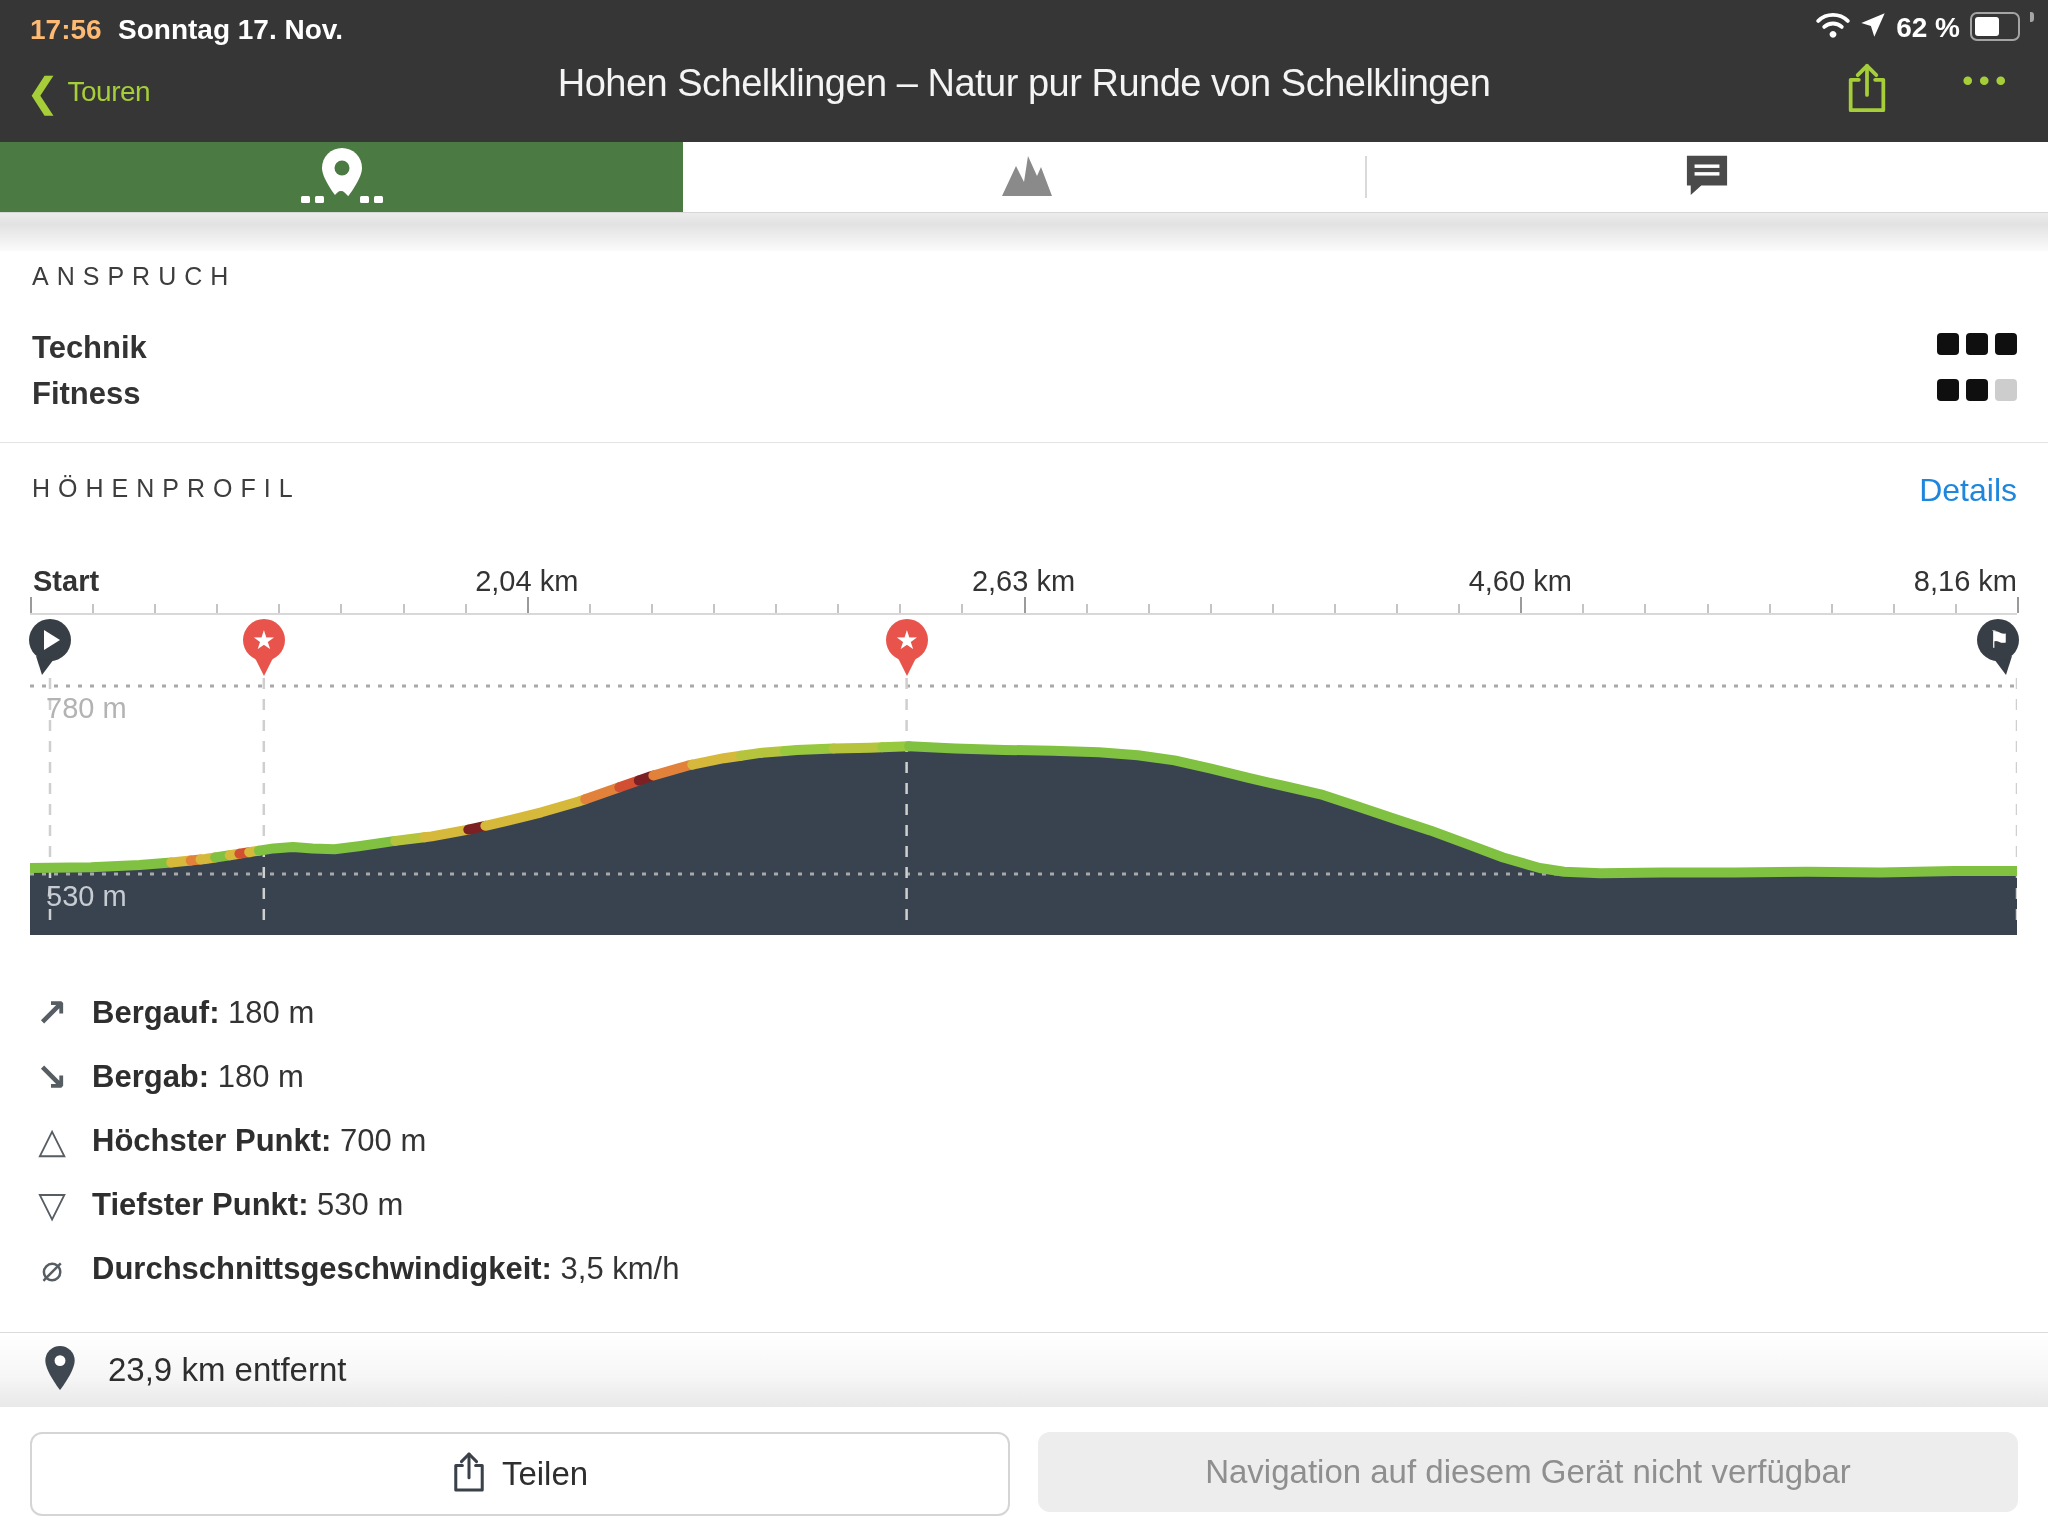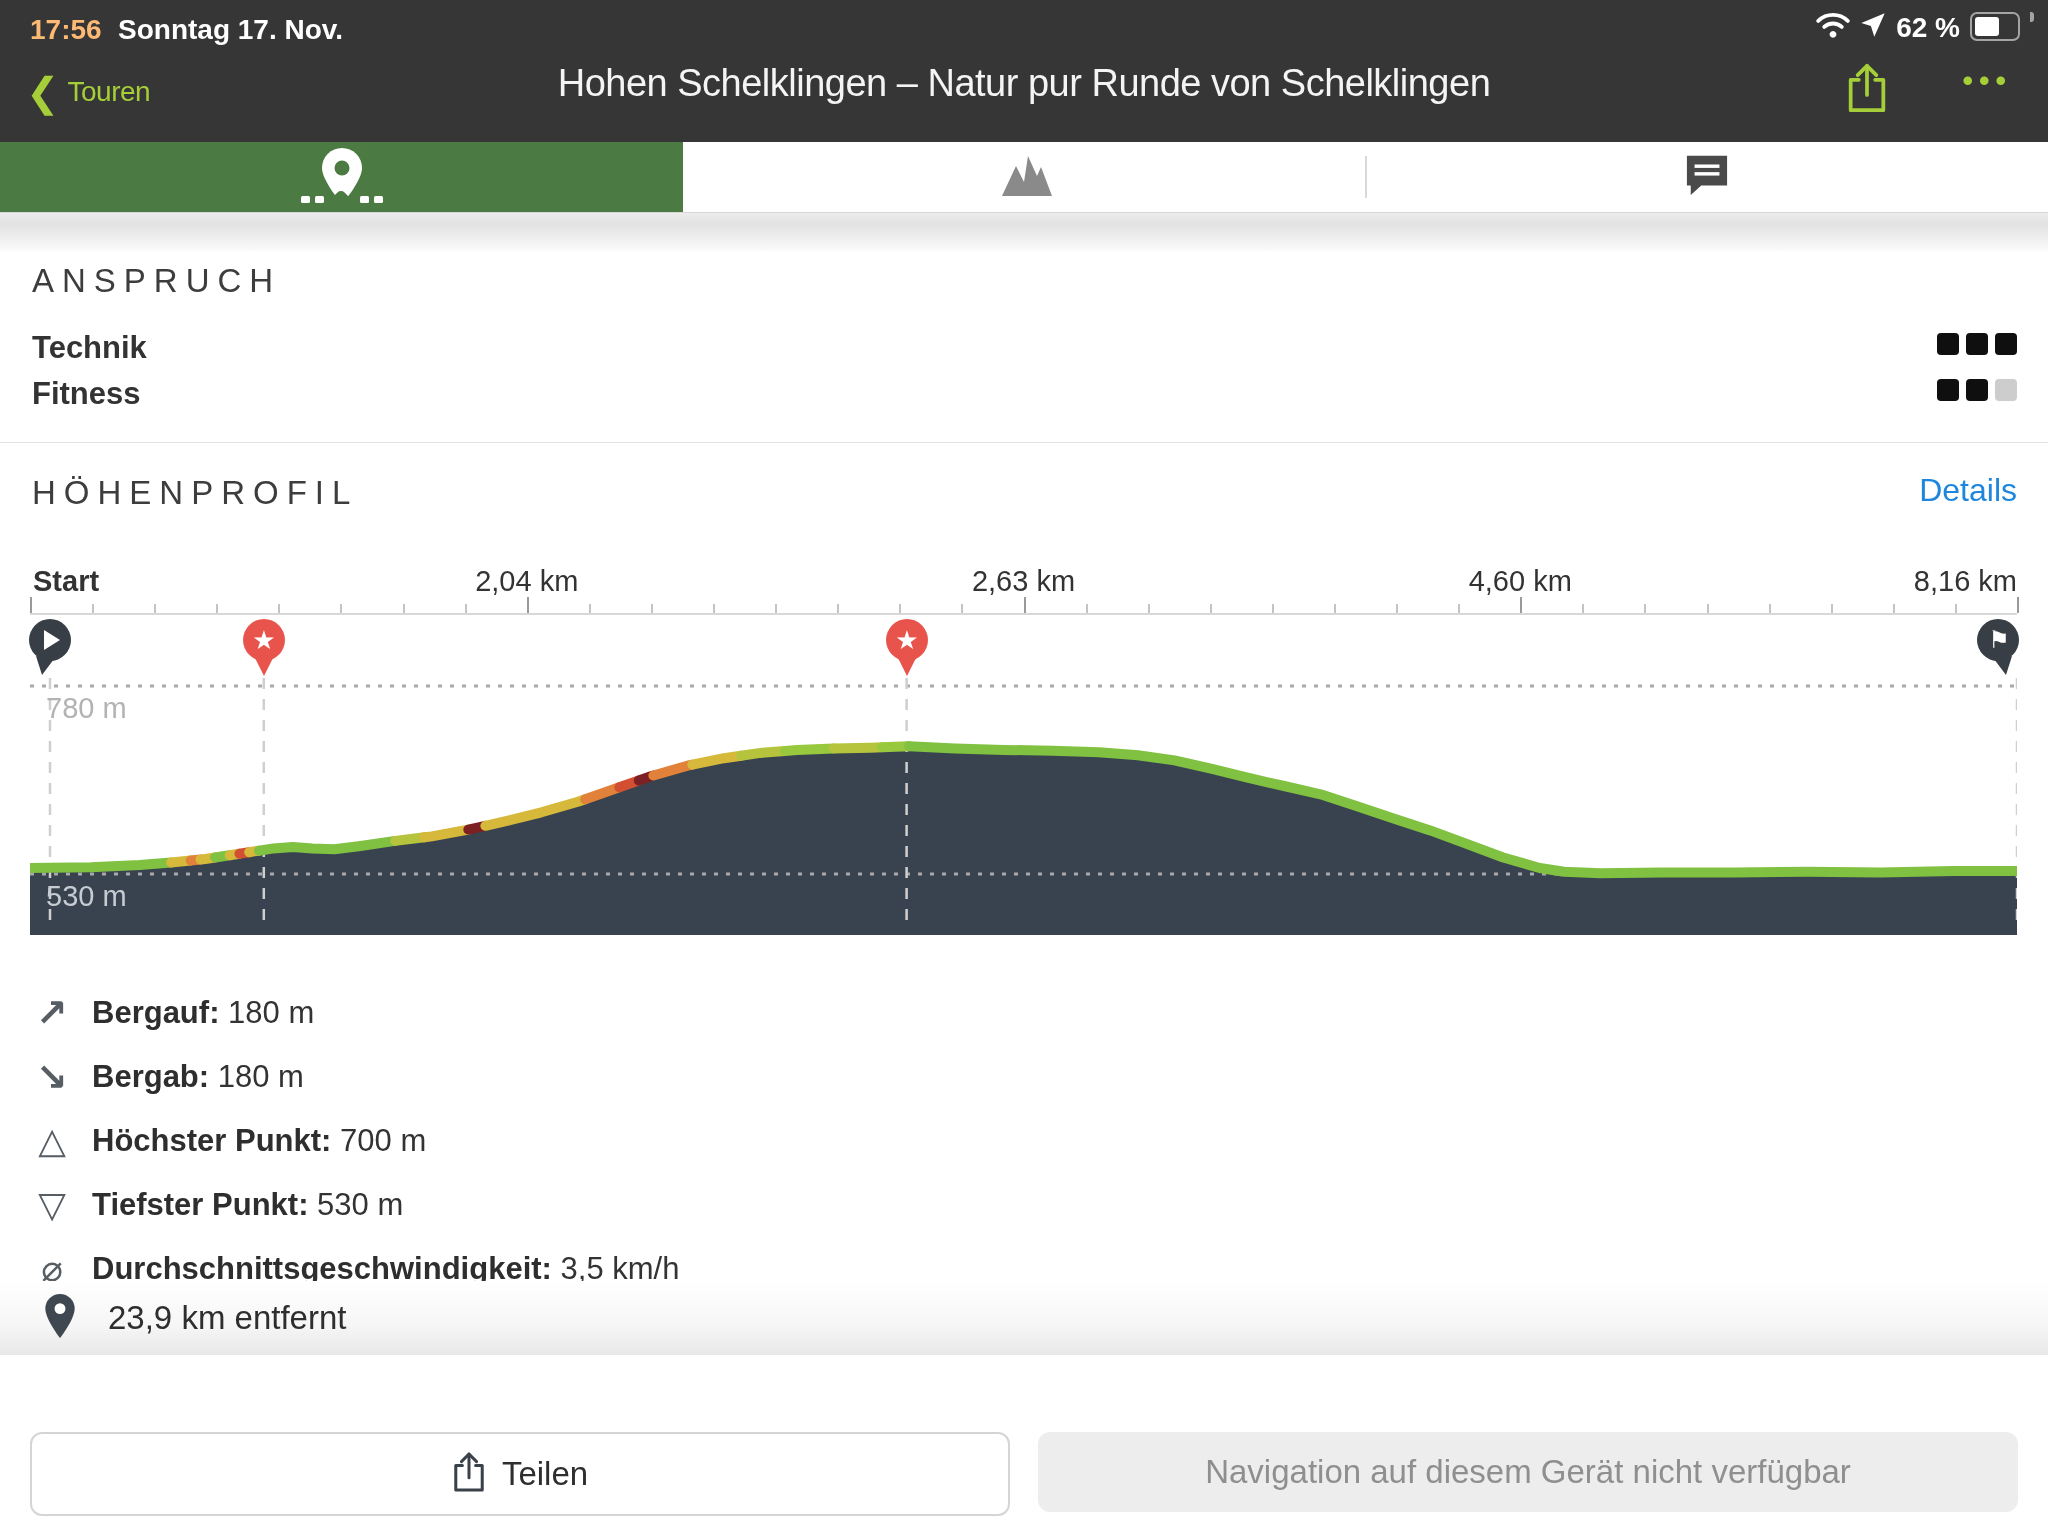--- a/index.html
+++ b/index.html
@@ -33,21 +33,21 @@
   #tab-map{left:0;width:683px;background:#4b7b43;}
   #tab-profile{left:683px;width:683px;background:#ffffff;}
   #tab-comments{left:1366px;width:682px;background:#ffffff;}
   #tab-divider{position:absolute;left:1365px;top:14px;width:2px;height:42px;background:#d9d9d9;}
   #tab-notch{position:absolute;top:196px;left:324px;width:34px;height:34px;background:#4b7b43;transform:rotate(45deg);border-radius:5px;}
   #shadow-strip{position:absolute;top:212px;left:0;width:2048px;height:38px;
     background:linear-gradient(180deg,#ececec 0%,#e2e2e2 30%,#fbfbfb 100%);
     border-top:1px solid #d6d6d6;}
 
   
-  .section-title{font-size:33px;color:#3d3d3d;letter-spacing:8px;font-weight:300;}
+  .section-title{font-size:25px;color:#3d3d3d;letter-spacing:8px;font-weight:300;}
   #anspruch-title{position:absolute;top:262px;left:32px;}
   .row-label{font-size:31px;font-weight:bold;color:#333;}
   #technik-label{position:absolute;top:330px;left:32px;}
   #fitness-label{position:absolute;top:376px;left:32px;}
   .squares{position:absolute;right:31px;display:flex;gap:7px;}
   #technik-squares{top:333px;}
   #fitness-squares{top:379px;}
   .square{width:22px;height:22px;border-radius:4px;background:#0f0f0f;}
   .square.empty{background:#cdcdcd;}
   #divider-1{position:absolute;top:442px;left:0;width:2048px;height:1px;background:#e3e3e3;}
@@ -69,21 +69,21 @@
   
   #stats{position:absolute;top:981px;left:0;width:2048px;}
   .stat-row{position:absolute;left:0;height:64px;display:flex;align-items:center;}
   .stat-icon{width:52px;margin-left:26px;text-align:center;color:#565d63;font-size:36px;line-height:1;}
   .stat-icon.bold{font-weight:bold;font-size:38px;}
   .stat-text{margin-left:14px;font-size:31px;color:#2e2e2e;text-align:right;}
   .stat-text b{font-weight:bold;}
   .stat-text .val{font-weight:normal;color:#333;}
 
   #divider-2{position:absolute;top:1332px;left:0;width:2048px;height:1px;background:#dcdcdc;}
-  #location-row{position:absolute;top:1281px;left:0;width:2048px;height:74px;
+  #location-row{position:absolute;top:1333px;left:0;width:2048px;height:74px;
     background:linear-gradient(180deg,#ffffff 0%,#f6f6f6 60%,#e8e8e8 100%);
     display:flex;align-items:center;}
   #location-pin{margin-left:44px;}
   #distance-text{margin-left:32px;font-size:33px;color:#2e2e2e;}
 
   
   #share-action-button{position:absolute;top:1432px;left:30px;width:976px;height:80px;
     background:#fff;border:2px solid #d5d5d5;border-radius:12px;
     display:flex;align-items:center;justify-content:center;gap:16px;cursor:pointer;}
   #share-action-label{font-size:33px;color:#2e2e2e;}

